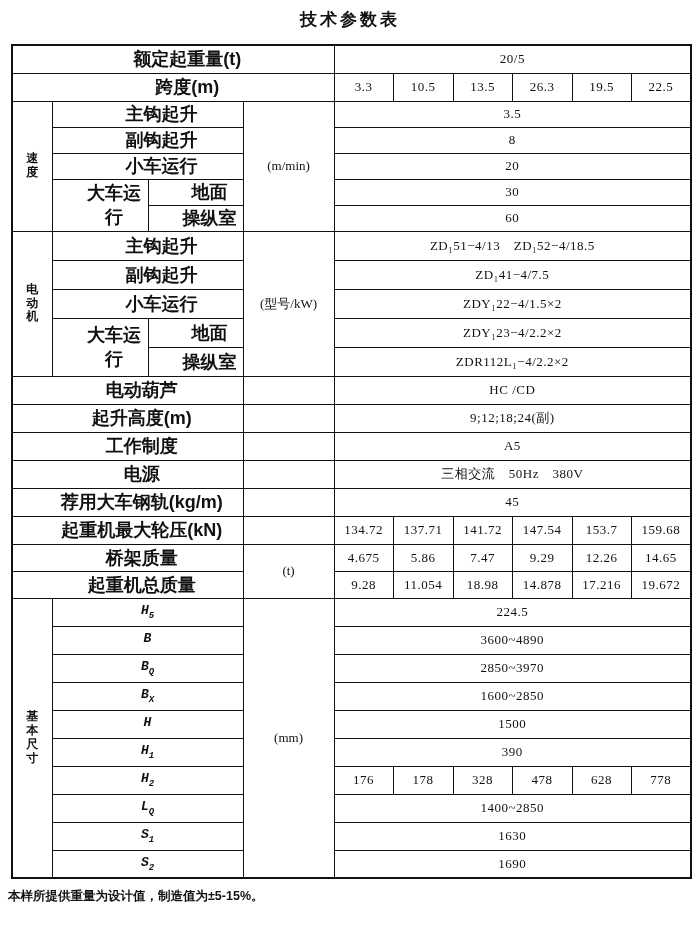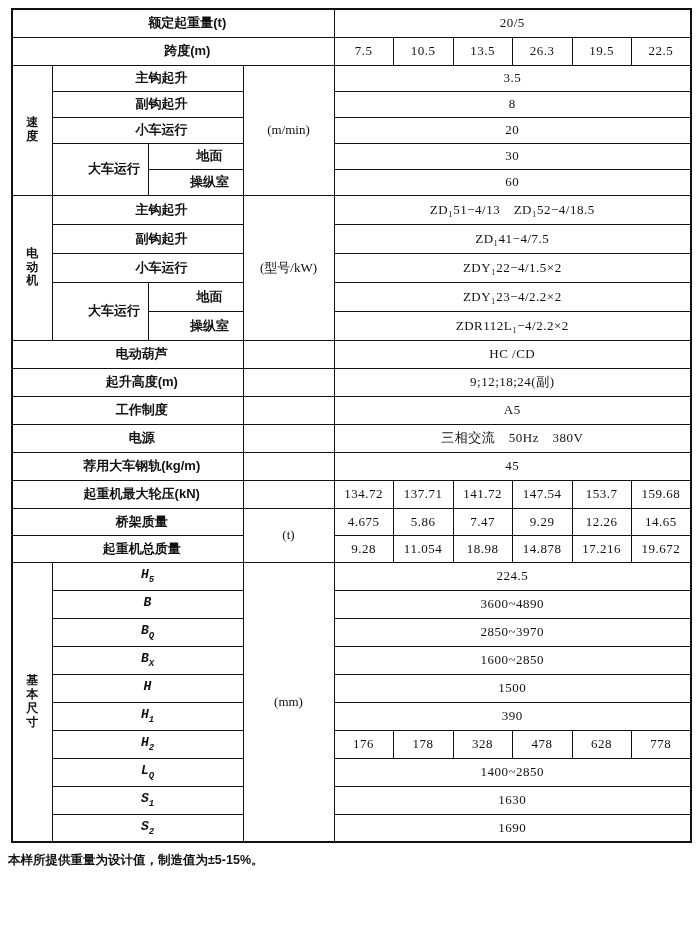--- a/index.html
+++ b/index.html
@@ -29,21 +29,21 @@
     border: 1px solid #111;
     text-align: center;
     vertical-align: middle;
     padding: 0 2px;
     overflow: hidden;
   }
   tr.h28 { height: 28px; }
   tr.h26 { height: 26px; }
   tr.h29 { height: 29px; }
   tr.h27 { height: 27px; }
-  .lbl { font-weight: bold; font-size: 13px; padding-left: 30px; }
+  .lbl { font-weight: bold; font-size: 18px; padding-left: 30px; }
   .val {
     font-family: "Liberation Serif", serif;
     font-size: 13px;
     letter-spacing: 0.5px;
   }
   .unit {
     font-family: "Liberation Serif", serif;
     font-size: 13px;
     margin-top: 7px;
   }
@@ -65,20 +65,21 @@
   .footnote {
     font-weight: bold;
     font-size: 12.5px;
     margin: 9px 0 16px 8px;
   }
 </style>
 </head>
 <body>
 
 <div class="page">
+  <div class="title">技术参数表</div>
 
   <table class="spec">
     <colgroup>
       <col style="width:40px">
         <col style="width:96px">
         <col style="width:95px">
         <col style="width:91px">
       <col style="width:59px">
         <col style="width:60px">
         <col style="width:59px">
@@ -88,21 +89,21 @@
     </colgroup>
 
     <tbody>
         <tr class="h28">
       <td class="lbl" colspan="4">额定起重量(t)</td>
       <td class="val" colspan="6">20/5</td>
     </tr>
 
     <tr class="h28">
       <td class="lbl" colspan="4">跨度(m)</td>
-      <td class="val">7.5</td>
+      <td class="val">3.3</td>
       <td class="val">10.5</td>
       <td class="val">13.5</td>
       <td class="val">26.3</td>
       <td class="val">19.5</td>
       <td class="val">22.5</td>
     </tr>
 
     <tr class="h26">
       <td class="sect" rowspan="5">
         <div class="vtext">速度</div>

